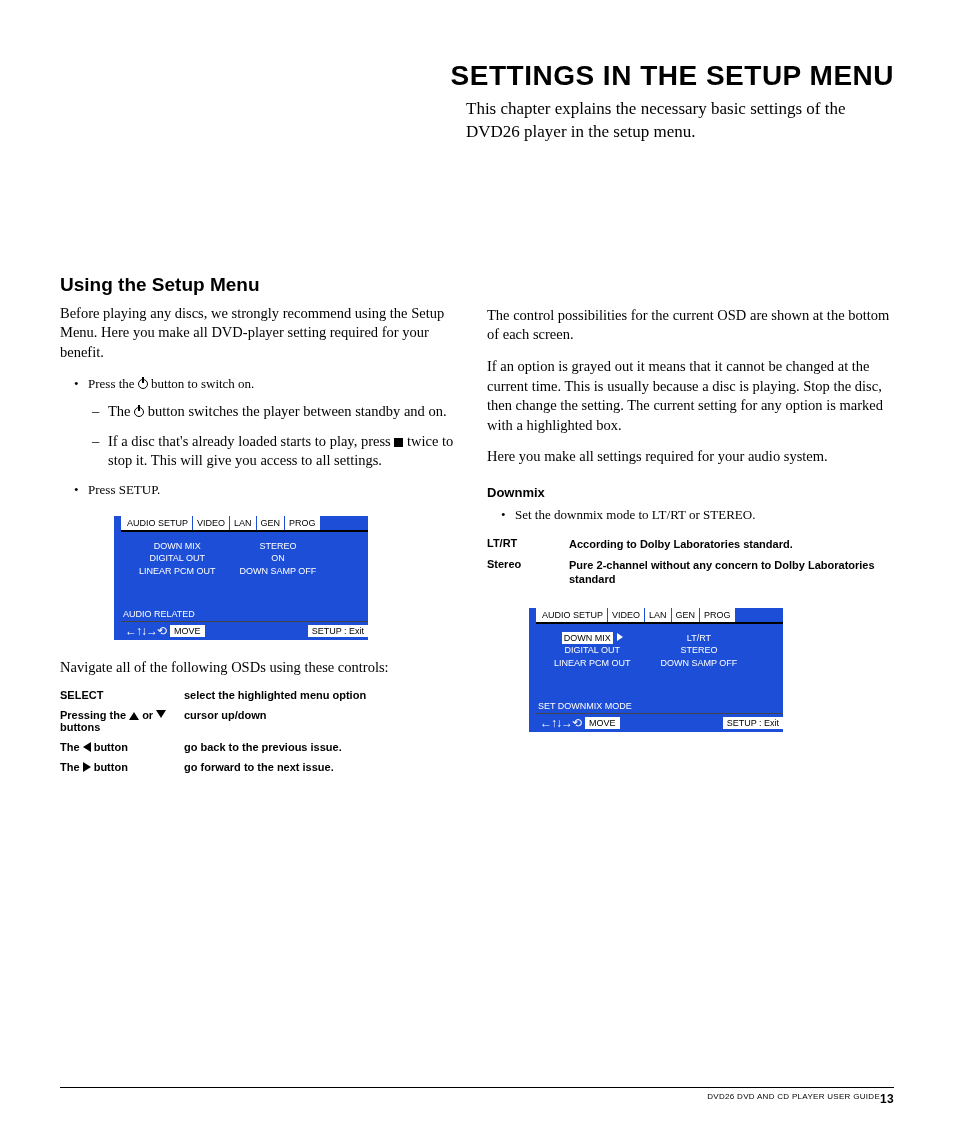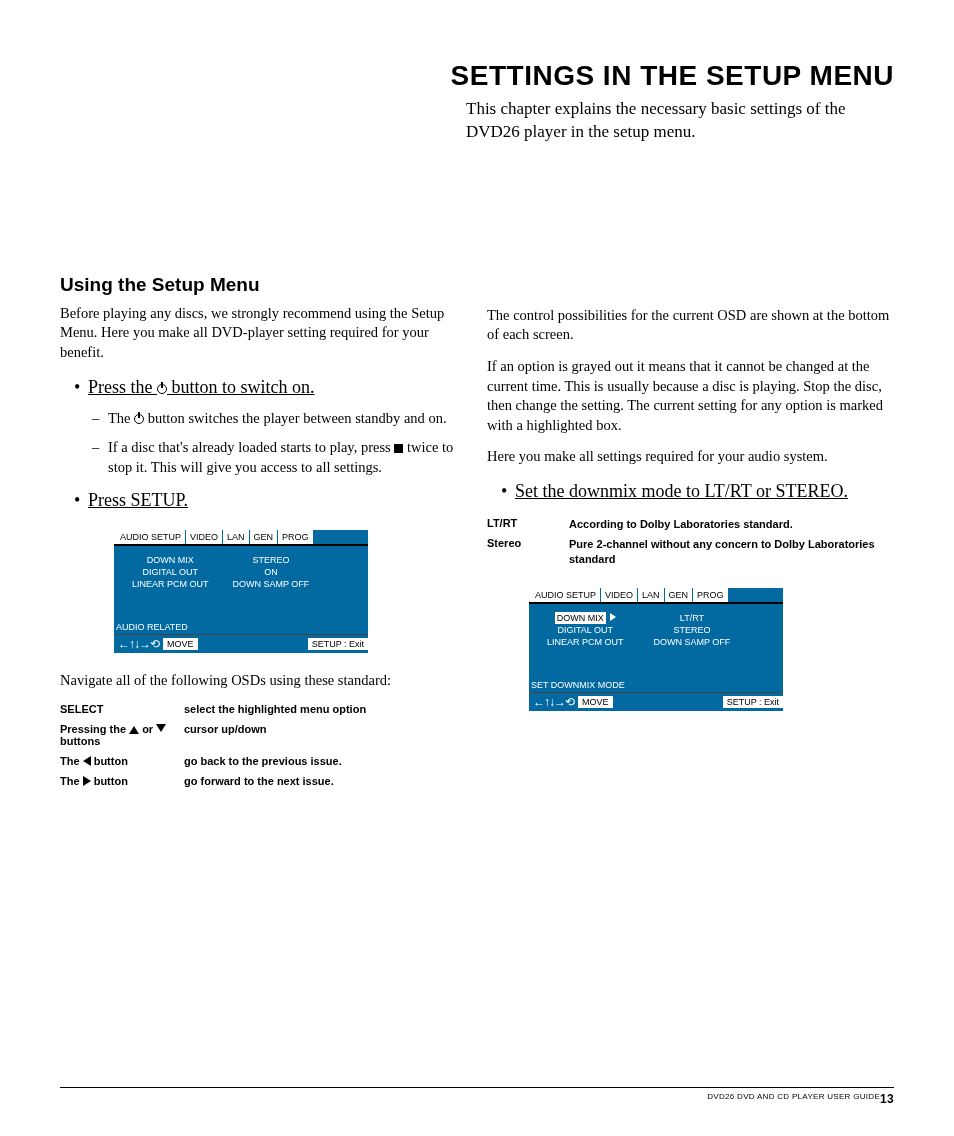--- a/index.html
+++ b/index.html
@@ -40,31 +40,32 @@
   }
   h3 {
     font-family: Arial, Helvetica, sans-serif;
     font-weight: 700;
     font-size: 13px;
     margin-bottom: 6px;
     margin-top: 18px;
   }
   p { font-size: 14.5px; line-height: 1.35; margin-bottom: 12px; }
   ul { list-style: none; }
-  li.bullet { font-size: 18px; line-height: 1.35; margin-bottom: 10px; padding-left: 28px; position: relative; text-decoration: underline; }
+  li.bullet { font-size: 13px; line-height: 1.35; margin-bottom: 10px; padding-left: 28px; position: relative; }
   li.bullet::before { content: "•"; position: absolute; left: 14px; }
   li.dash { font-size: 14.5px; line-height: 1.35; margin-bottom: 10px; padding-left: 48px; position: relative; }
   li.dash::before { content: "–"; position: absolute; left: 32px; }
   .osd {
     width: 254px;
-    background: #0369a1;
+    background: #1d4ed8;
     color: #fff;
     font-family: Arial, Helvetica, sans-serif;
     font-size: 9px;
     margin: 18px 0 18px 54px;
+    padding-left: 7px;
   }
   .osd-tabs { display: flex; border-bottom: 2px solid #000; }
   .osd-tab { background: #fff; color: #000; padding: 2px 4px; margin-right: 1px; }
   .osd-tab.first { padding-left: 6px; }
   .osd-body { padding: 8px 10px 30px 18px; display: flex; gap: 24px; }
   .osd-list div { line-height: 1.35; text-align: center; }
   .osd-status { padding: 2px 2px 2px 2px; font-size: 9px; }
   .osd-footer { display: flex; align-items: center; border-top: 1px solid #444; }
   .osd-arrows { padding: 2px 4px; font-size: 12px; letter-spacing: -1px; }
   .osd-move { background: #fff; color: #000; padding: 1px 4px; font-size: 9px; }
@@ -137,21 +138,21 @@
         </div>
       </div>
       <div class="osd-status">AUDIO RELATED</div>
       <div class="osd-footer">
         <span class="osd-arrows">←↑↓→⟲</span>
         <span class="osd-move">MOVE</span>
         <span class="osd-exit">SETUP : Exit</span>
       </div>
     </div>
 
-    <p>Navigate all of the following OSDs using these standard:</p>
+    <p>Navigate all of the following OSDs using these controls:</p>
 
     <div class="ctrl-table">
       <div class="ctrl-row">
         <div class="ctrl-sel">SELECT</div>
         <div class="ctrl-opt">select the highlighted menu option</div>
       </div>
       <div class="ctrl-row">
         <div class="ctrl-sel">
           <span>Pressing the </span><span class="tri-up"></span><span> or </span><span class="tri-down"></span><br><span> buttons</span>
         </div>
@@ -171,20 +172,21 @@
       </div>
     </div>
   </div>
 
   <div class="col">
     <p style="margin-top:32px">The control possibilities for the current OSD are shown at the bottom of each screen.</p>
     <p>If an option is grayed out it means that it cannot be changed at the current time. This is usually because a disc is playing. Stop the disc, then change the setting. The current setting for any option is marked with a highlighted box.</p>
 
     <p>Here you make all settings required for your audio system.</p>
 
+    <h3>Downmix</h3>
     <ul>
       <li class="bullet">Set the downmix mode to LT/RT or STEREO.</li>
     </ul>
 
     <div class="dm-table">
       <div class="dm-row">
         <div class="dm-k">LT/RT</div>
         <div class="dm-v">According to Dolby Laboratories standard.</div>
       </div>
       <div class="dm-row">

